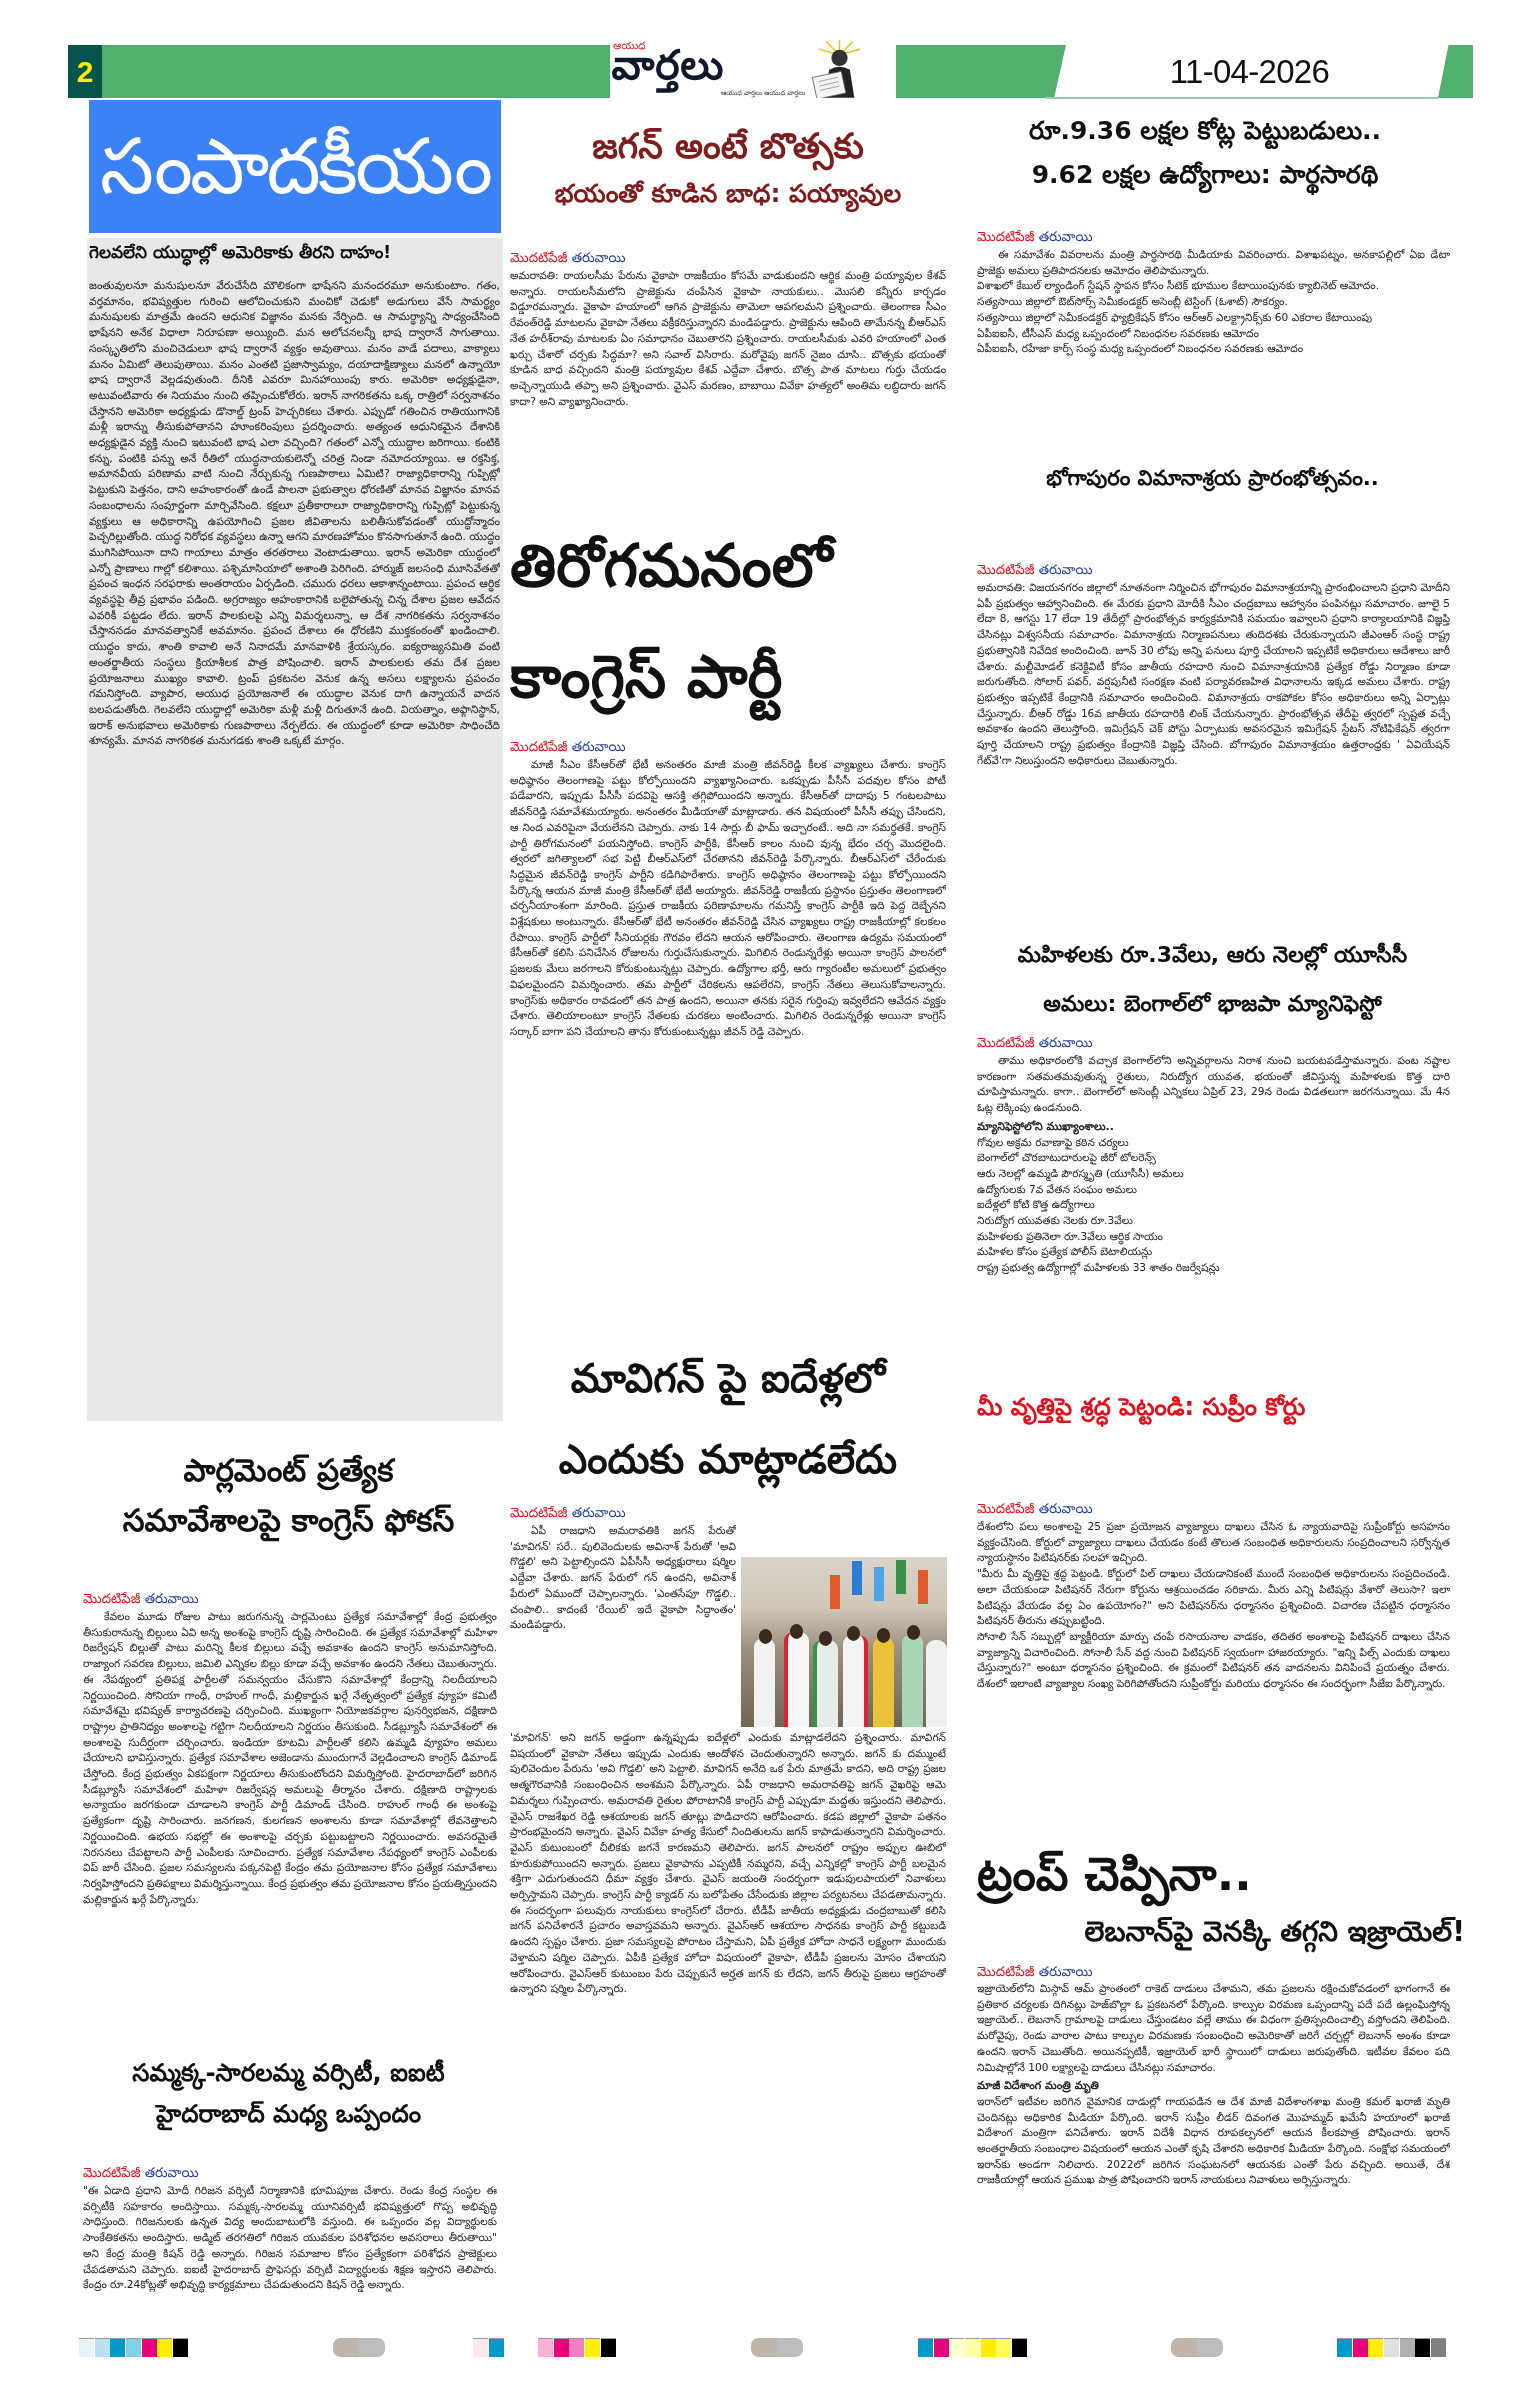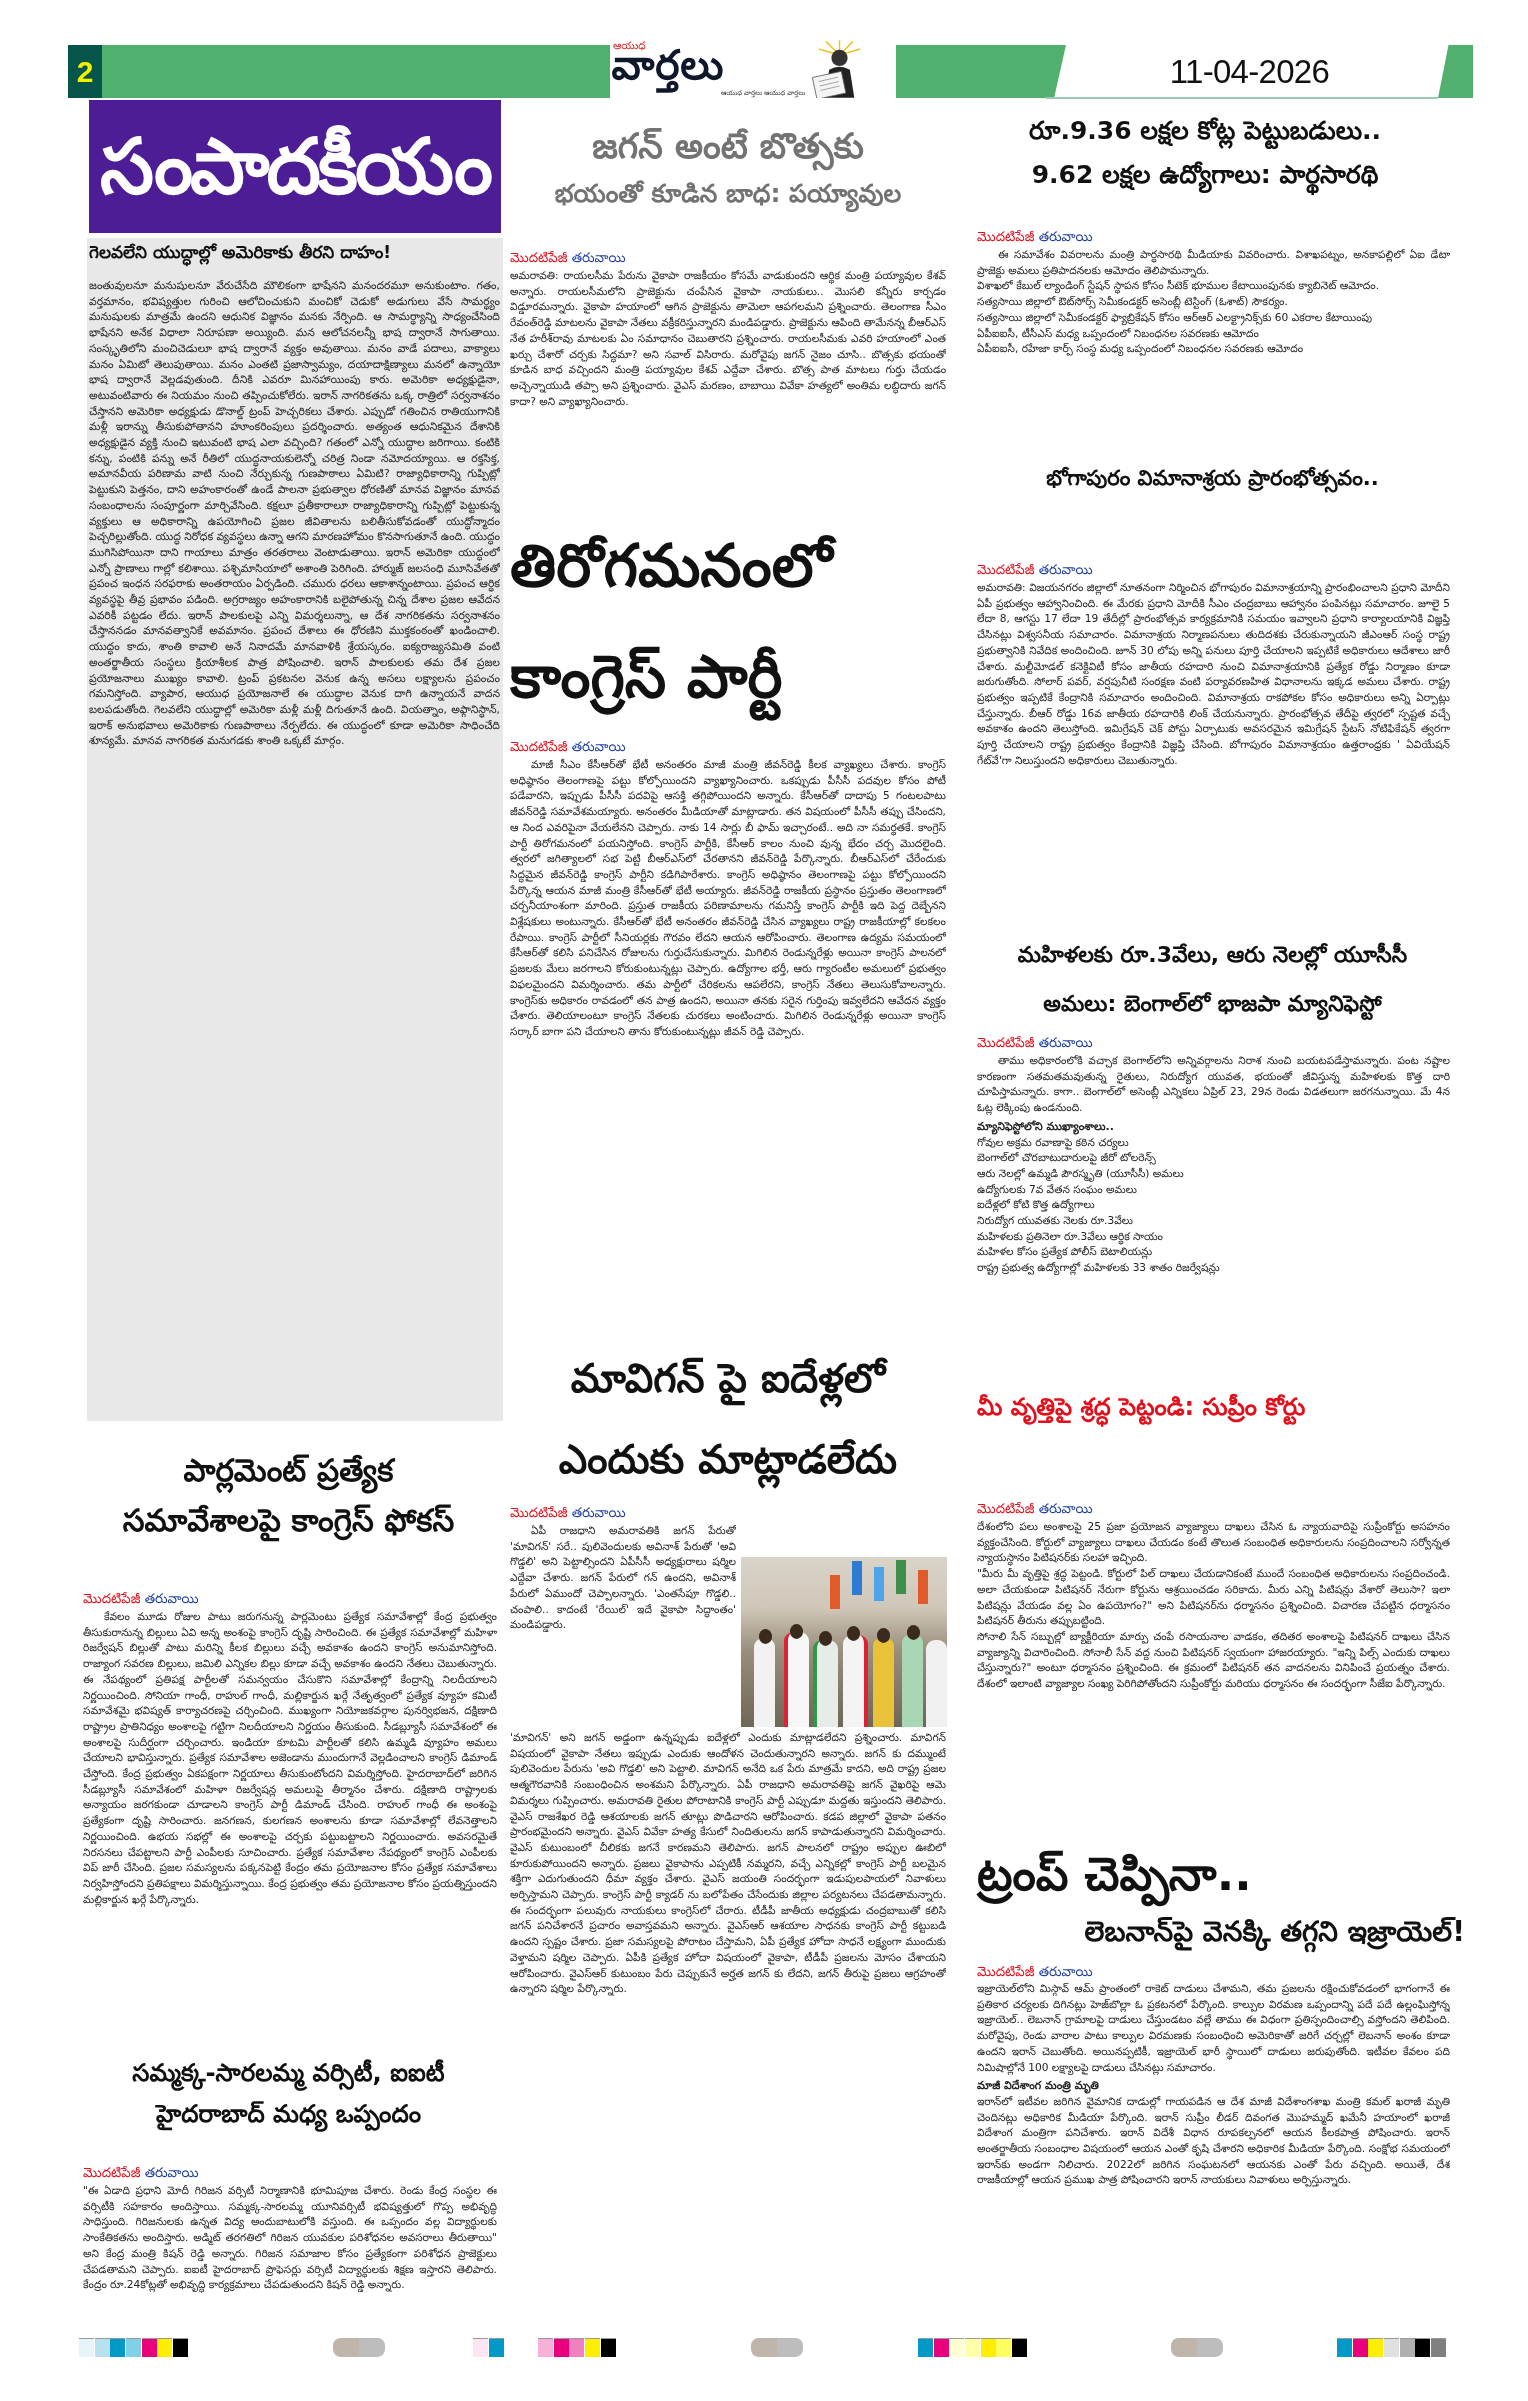--- a/index.html
+++ b/index.html
@@ -22,21 +22,21 @@
                clip-path:polygon(0 0, 100% 0, 93% 100%, 0 100%); }
   .mh-date { position:absolute; left:1050px; top:45px; width:399px; height:53px;
              font-family:"Liberation Sans", sans-serif; font-weight:normal; font-size:33px;
              line-height:53px; text-align:center; color:#111; letter-spacing:-0.7px; }
   .mh-green3 { position:absolute; left:1438px; top:45px; width:35px; height:53px; background:#52b06e;
                clip-path:polygon(30% 0, 100% 0, 100% 100%, 0 100%); }
   .mh-rule { position:absolute; left:1046px; top:97px; width:392px; height:1.5px; background:#9cc7b6; }
 
   
   .editorial-banner { position:absolute; left:89px; top:100px; width:412px; height:133px;
-      background:#4c1d95; color:#fff; font-family:"DejaVu Serif", serif; font-weight:bold;
+      background:#3b82f6; color:#fff; font-family:"DejaVu Serif", serif; font-weight:normal;
       font-size:77px; line-height:133px; text-align:center; letter-spacing:-3px; overflow:hidden; }
   .editorial-box { position:absolute; left:87px; top:238px; width:416px; height:1183px; background:#e8e8e8; }
   .editorial-title { position:absolute; left:89px; top:240px; width:411px;
       font-weight:bold; font-size:17px; color:#111; line-height:25px; }
   .editorial-body { position:absolute; left:89px; top:278px; width:411px; height:1135px; overflow:hidden;
       font-size:10.8px; line-height:15.7px; text-align:justify; color:#222; }
 
   .story-headline { position:absolute; text-align:center; font-weight:bold; color:#111;
       font-family:"DejaVu Sans", sans-serif; }
   .kicker { font-size:13.3px; font-weight:normal; }
@@ -117,21 +117,21 @@
   <div>హైదరాబాద్ మధ్య ఒప్పందం</div>
 </div>
 <div class="kicker" style="position:absolute; left:83px; top:2165px;">
   <span class="k1">మొదటిపేజీ</span>
   <span class="k2">తరువాయి</span>
 </div>
 <div class="story-body" style="left:83px; top:2183px; width:414px; height:148px;">
   <p class="noindent">"ఈ ఏడాది ప్రధాని మోదీ గిరిజన వర్సిటీ నిర్మాణానికి భూమిపూజ చేశారు. రెండు కేంద్ర సంస్థల ఈ వర్సిటీకి సహకారం అందిస్తాయి. సమ్మక్క-సారలమ్మ యూనివర్సిటీ భవిష్యత్తులో గొప్ప అభివృద్ధి సాధిస్తుంది. గిరిజనులకు ఉన్నత విద్య అందుబాటులోకి వస్తుంది. ఈ ఒప్పందం వల్ల విద్యార్థులకు సాంకేతికతను అందిస్తారు. అడ్మిట్ తరగతిలో గిరిజన యువకుల పరిశోధనల అవసరాలు తీరుతాయి" అని కేంద్ర మంత్రి కిషన్ రెడ్డి అన్నారు. గిరిజన సమాజాల కోసం ప్రత్యేకంగా పరిశోధన ప్రాజెక్టులు చేపడతామని చెప్పారు. ఐఐటీ హైదరాబాద్ ప్రొఫెసర్లు వర్సిటీ విద్యార్థులకు శిక్షణ ఇస్తారని తెలిపారు. కేంద్రం రూ.24కోట్లతో అభివృద్ధి కార్యక్రమాలు చేపడుతుందని కిషన్ రెడ్డి అన్నారు.</p>
 </div>
 
-<div class="story-headline" style="left:510px; top:118px; width:436px; color:#737373;">
+<div class="story-headline" style="left:510px; top:118px; width:436px; color:#7f1d1d;">
   <div style="font-size:35px; line-height:56px;">జగన్ అంటే బొత్సకు</div>
   <div style="font-size:25px; line-height:40px;">భయంతో కూడిన బాధ: పయ్యావుల</div>
 </div>
 <div class="kicker" style="position:absolute; left:510px; top:250px;">
   <span class="k1">మొదటిపేజీ</span>
   <span class="k2">తరువాయి</span>
 </div>
 <div class="story-body" style="left:510px; top:268px; width:436px; height:207px;">
   <p class="noindent">అమరావతి: రాయలసీమ పేరును వైకాపా రాజకీయం కోసమే వాడుకుందని ఆర్థిక మంత్రి పయ్యావుల కేశవ్ అన్నారు. రాయలసీమలోని ప్రాజెక్టును చంపేసిన వైకాపా నాయకులు.. మొసలి కన్నీరు కార్చడం విడ్డూరమన్నారు. వైకాపా హయాంలో ఆగిన ప్రాజెక్టును తామెలా ఆపగలమని ప్రశ్నించారు. తెలంగాణ సీఎం రేవంత్‌రెడ్డి మాటలను వైకాపా నేతలు వక్రీకరిస్తున్నారని మండిపడ్డారు. ప్రాజెక్టును ఆపింది తామేనన్న బీఆర్ఎస్ నేత హరీశ్‌రావు మాటలకు ఏం సమాధానం చెబుతారని ప్రశ్నించారు. రాయలసీమకు ఎవరి హయాంలో ఎంత ఖర్చు చేశారో చర్చకు సిద్ధమా? అని సవాల్ విసిరారు. మరోవైపు జగన్ నైజం చూసి.. బొత్సకు భయంతో కూడిన బాధ వచ్చిందని మంత్రి పయ్యావుల కేశవ్ ఎద్దేవా చేశారు. బొత్స పాత మాటలు గుర్తు చేయడం అచ్చెన్నాయుడి తప్పా అని ప్రశ్నించారు. వైఎస్ మరణం, బాబాయి వివేకా హత్యలో అంతిమ లబ్ధిదారు జగన్ కాదా? అని వ్యాఖ్యానించారు.</p>
 </div>

